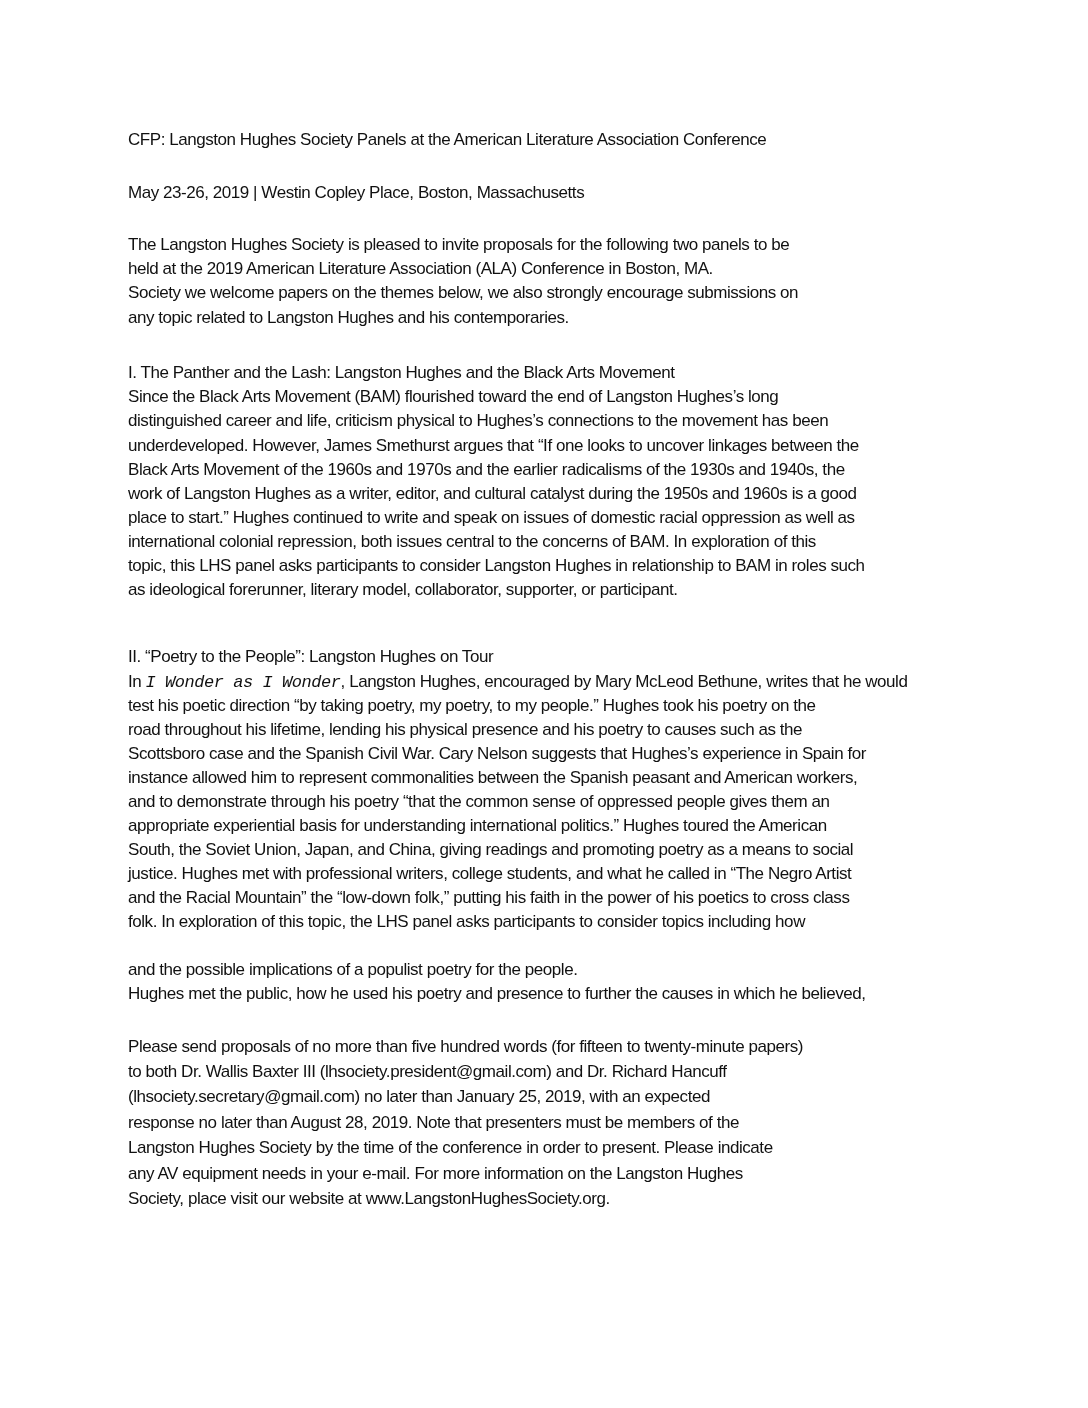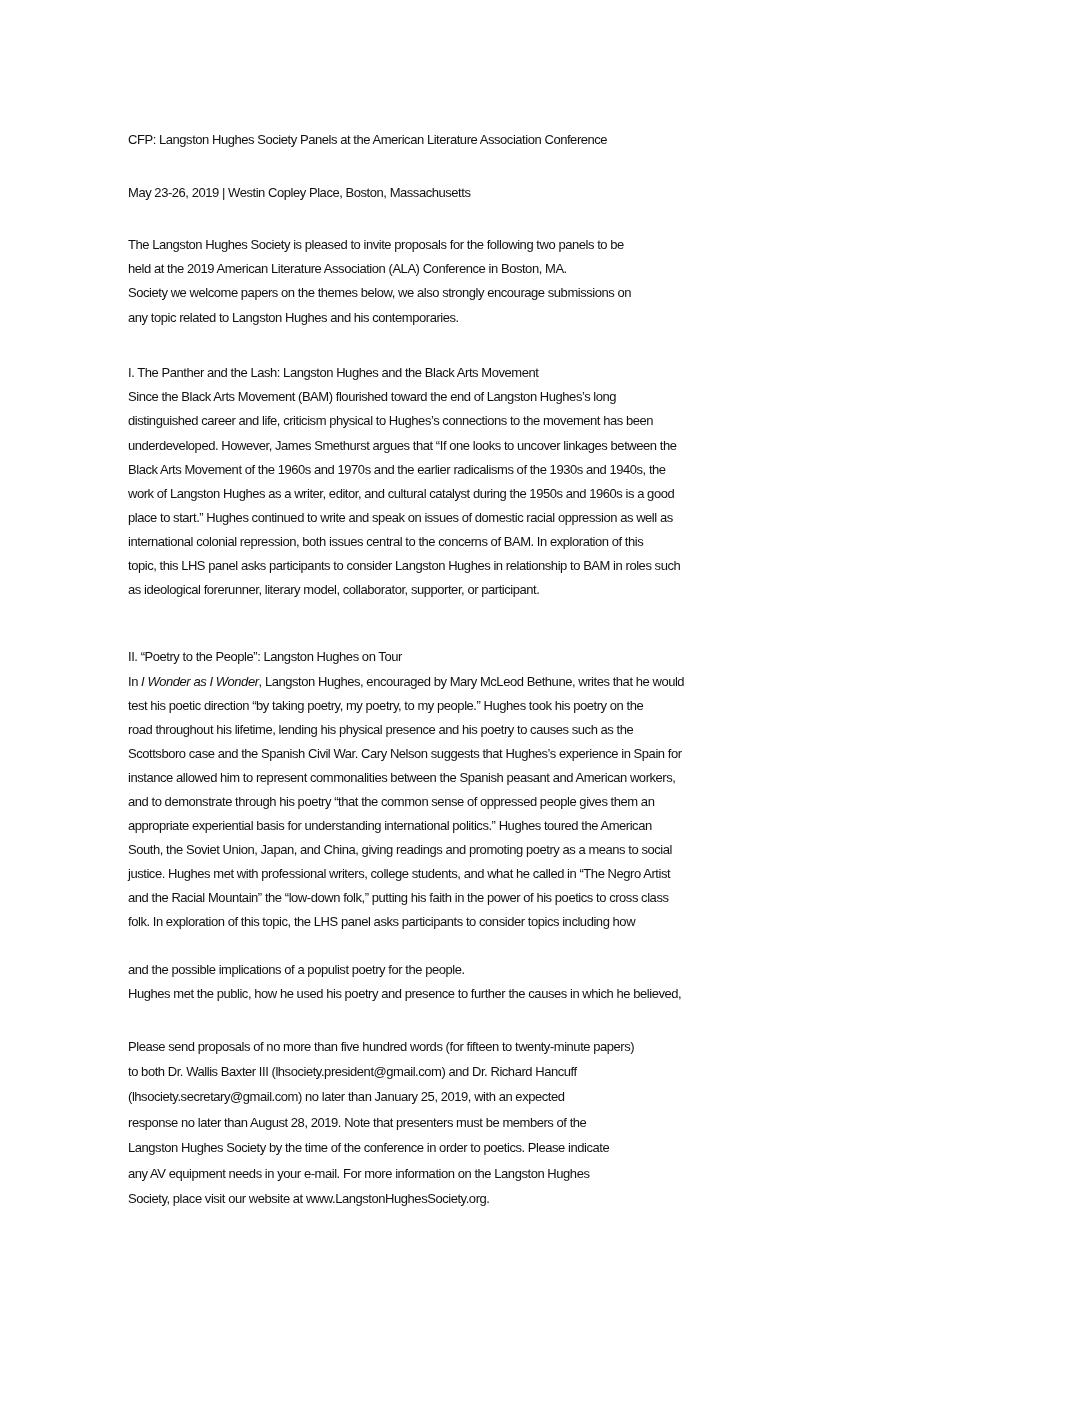--- a/index.html
+++ b/index.html
@@ -4,24 +4,24 @@
   <style>
     html, body { margin: 0; padding: 0; background: #ffffff; }
     body {
       width: 1088px; height: 1408px; position: relative; overflow: hidden;
       font-family: "Liberation Sans", sans-serif;
       color: #111111;
     }
     .page { position: absolute; left: 128px; top: 128px; width: 840px; }
     .line {
       position: absolute; left: 0; white-space: nowrap;
-      font-size: 13px; line-height: 24px; letter-spacing: -0.45px;
+      font-size: 17px; line-height: 24px; letter-spacing: -0.45px;
       transform-origin: left center;
     }
-    .line i { font-style: italic; }
+    .line i { font-style: italic; font-family: Liberation Mono, monospace; }
   </style>
 </head>
 <body>
 
 <div class="page">
   <div class="line" style="top:0px">CFP: Langston Hughes Society Panels at the American Literature Association Conference</div>
   <div class="line" style="top:53px">May 23-26, 2019 | Westin Copley Place, Boston, Massachusetts</div>
 
   <div>
     <div class="line" style="top:105px">The Langston Hughes Society is pleased to invite proposals for the following two panels to be</div>
@@ -58,17 +58,17 @@
     <div class="line" style="top:782px">folk. In exploration of this topic, the LHS panel asks participants to consider topics including how</div>
     <div class="line" style="top:854px">Hughes met the public, how he used his poetry and presence to further the causes in which he believed,</div>
     <div class="line" style="top:830px">and the possible implications of a populist poetry for the people.</div>
   </div>
 
   <div>
     <div class="line" style="top:907px">Please send proposals of no more than five hundred words (for fifteen to twenty-minute papers)</div>
     <div class="line" style="top:932px">to both Dr. Wallis Baxter III (lhsociety.president@gmail.com) and Dr. Richard Hancuff</div>
     <div class="line" style="top:957px">(lhsociety.secretary@gmail.com) no later than January 25, 2019, with an expected</div>
     <div class="line" style="top:983px">response no later than August 28, 2019. Note that presenters must be members of the</div>
-    <div class="line" style="top:1008px">Langston Hughes Society by the time of the conference in order to poetics. Please indicate</div>
+    <div class="line" style="top:1008px">Langston Hughes Society by the time of the conference in order to present. Please indicate</div>
     <div class="line" style="top:1034px">any AV equipment needs in your e-mail. For more information on the Langston Hughes</div>
     <div class="line" style="top:1059px">Society, place visit our website at www.LangstonHughesSociety.org.</div>
   </div>
 </div>
 
 </body></html>

